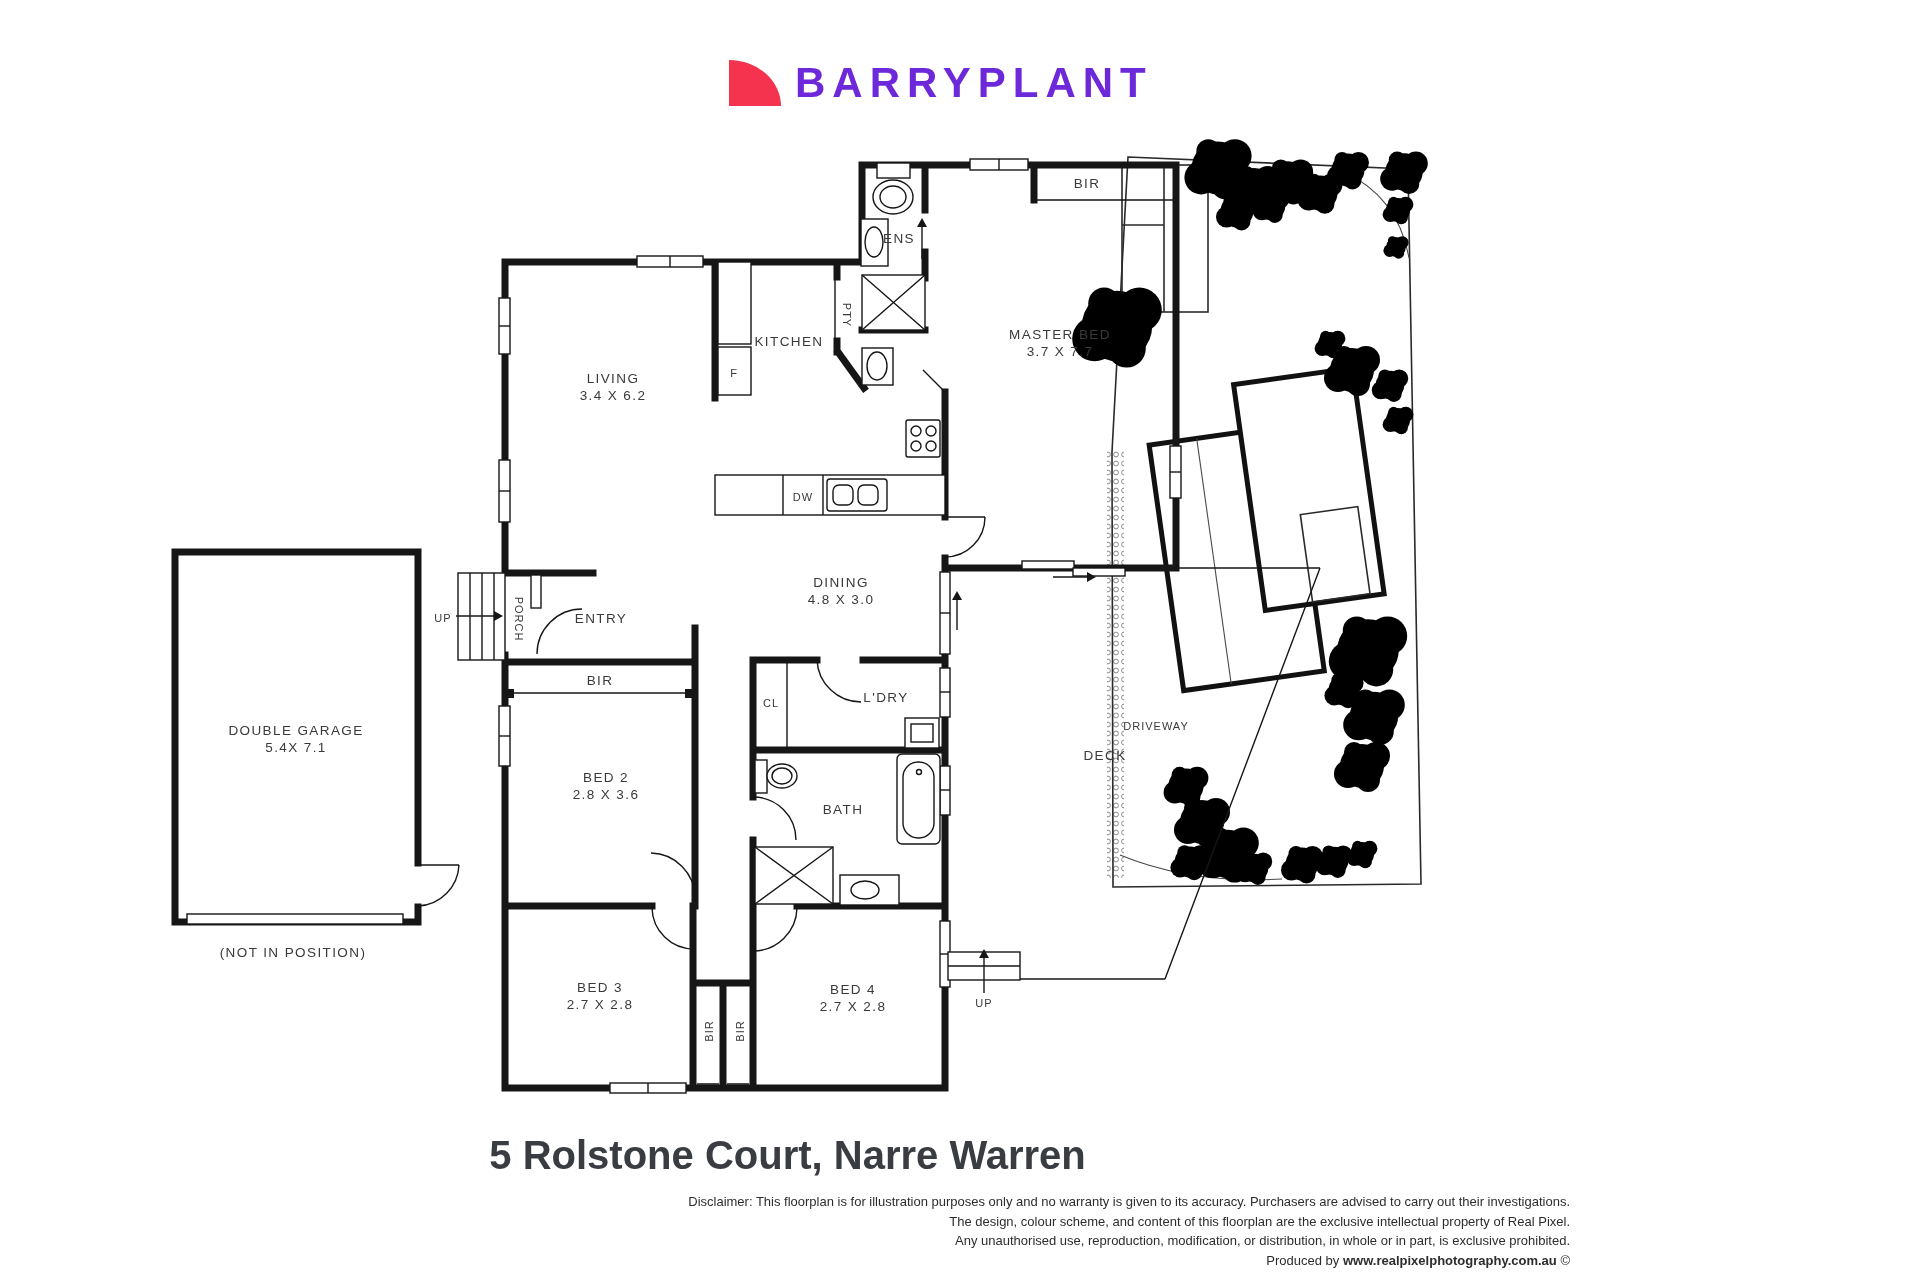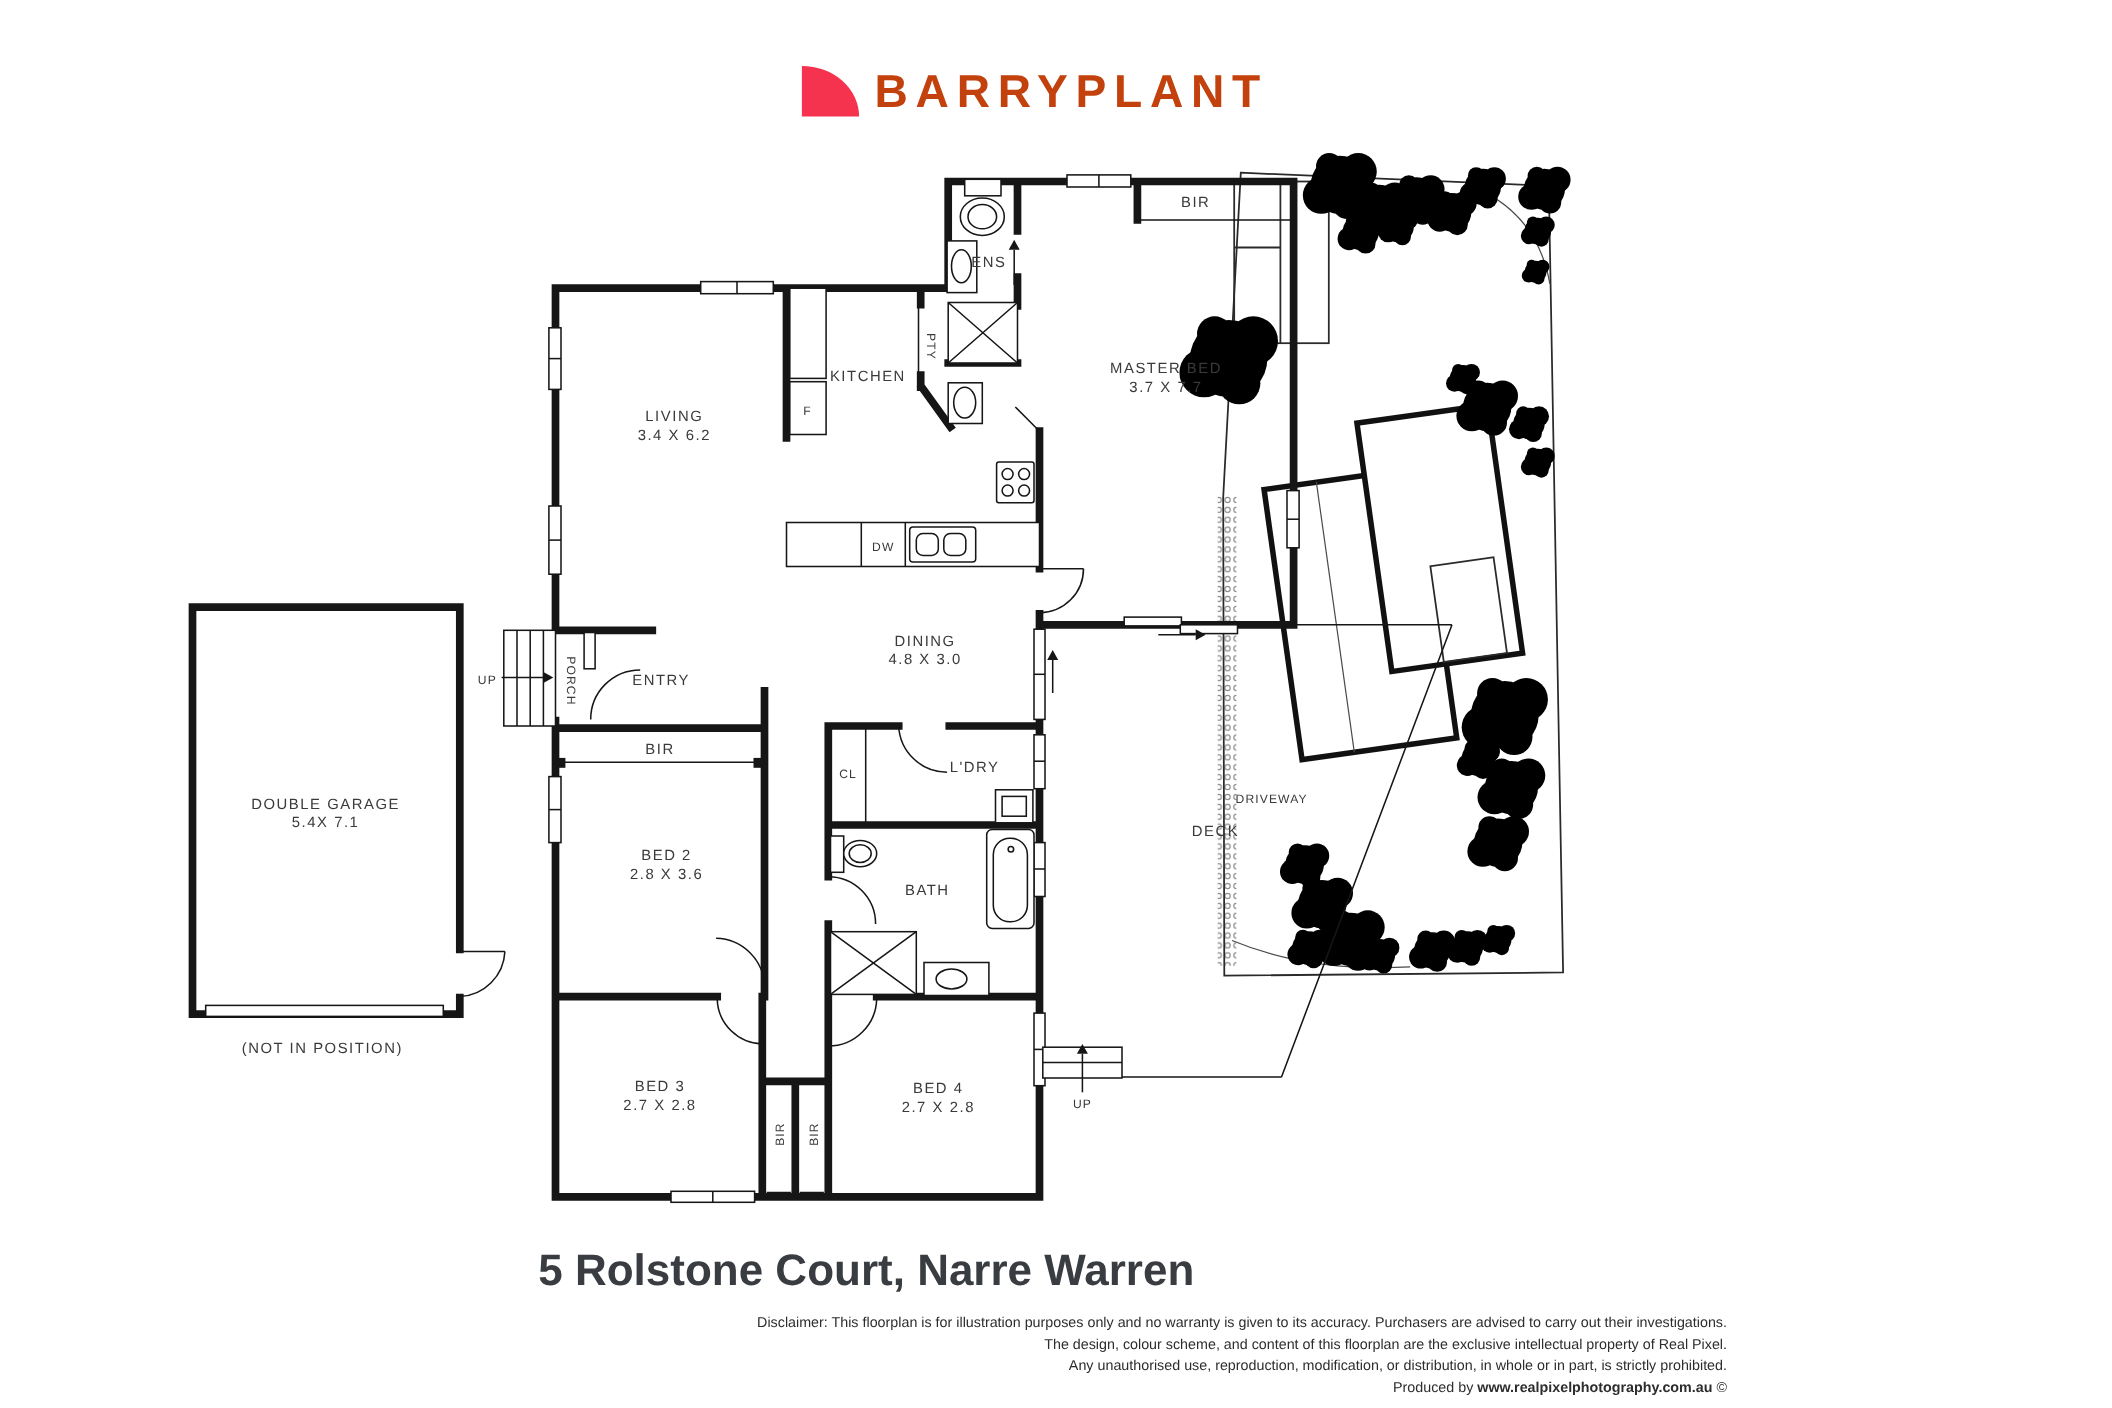--- a/index.html
+++ b/index.html
@@ -33,21 +33,21 @@
               font-size:13px;line-height:19.5px;color:#2d2d2d;}
   .disclaimer b{font-weight:bold;}
 </style>
 </head>
 <body>
 
 <div class="stage">
 
   <div class="logo">
     <div class="logo-mark" style="background:#F5334F;"></div>
-    <div class="logo-text" style="color:#c2410c;">BARRYPLANT</div>
+    <div class="logo-text" style="color:#6d28d9;">BARRYPLANT</div>
   </div>
 
   <svg class="plan" viewBox="0 0 1920 1280">
     <defs>
       <pattern id="hatch" width="8" height="9" patternUnits="userSpaceOnUse">
         <circle cx="4" cy="4.5" r="2.4" fill="none" stroke="#8a8a8a" stroke-width="1"></circle>
       </pattern>
       <g id="tree">
         <circle r="11"></circle>
           <circle cx="7" cy="-5" r="7"></circle>
@@ -376,19 +376,19 @@
       <text class="lbl" x="296" y="735">DOUBLE GARAGE</text>
       <text class="lbl" x="296" y="752">5.4X 7.1</text>
       <text class="lbl" x="293" y="957">(NOT IN POSITION)</text>
     </g>
   </svg>
 
   <div class="title">5 Rolstone Court, Narre Warren</div>
   <div class="disclaimer">
     <div>Disclaimer: This floorplan is for illustration purposes only and no warranty is given to its accuracy. Purchasers are advised to carry out their investigations.</div>
     <div>The design, colour scheme, and content of this floorplan are the exclusive intellectual property of Real Pixel.</div>
-    <div>Any unauthorised use, reproduction, modification, or distribution, in whole or in part, is strictly prohibited.</div>
+    <div>Any unauthorised use, reproduction, modification, or distribution, in whole or in part, is exclusive prohibited.</div>
     <div>
       <span>Produced by </span><b>www.realpixelphotography.com.au</b><span> ©</span>
     </div>
   </div>
 
 </div>
 
 </body></html>

